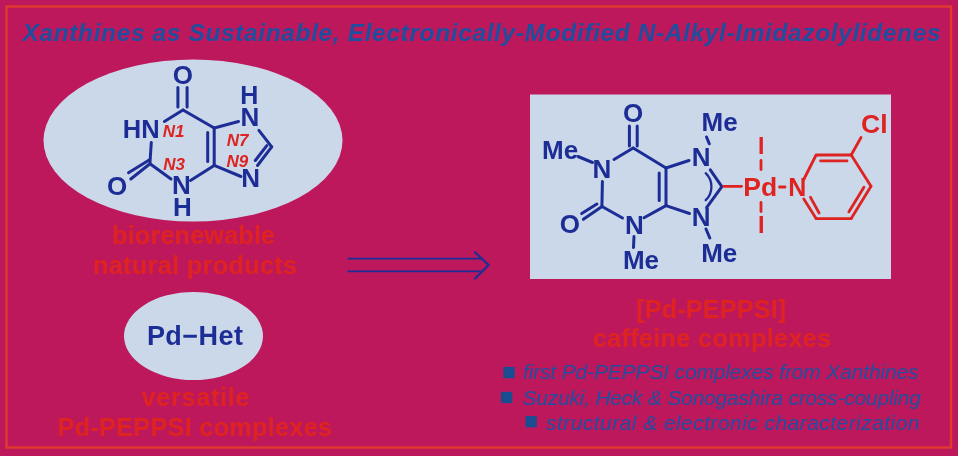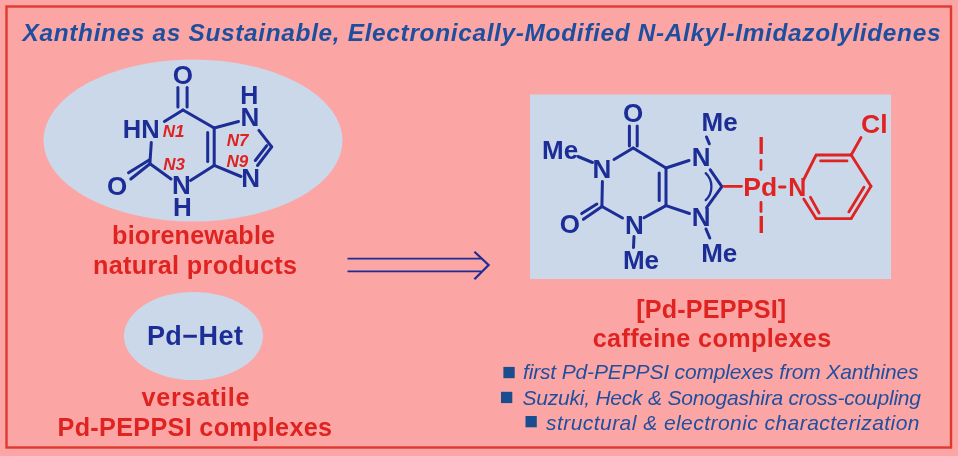--- a/index.html
+++ b/index.html
@@ -1,16 +1,16 @@
 <!DOCTYPE html>
 <html><head>
 <meta charset="utf-8">
 <style>
   html,body{margin:0;padding:0;background:#ffffff;}
-  #canvas{position:relative;width:958px;height:456px;background:#fca5a5;overflow:hidden;text-decoration:underline;}
+  #canvas{position:relative;width:958px;height:456px;background:#be185d;overflow:hidden;text-decoration:underline;}
   svg{position:absolute;top:0;left:0;}
   text{font-family:"Liberation Sans", sans-serif;}
 </style>
 </head>
 <body>
 <div id="canvas">
 <svg width="958" height="456" viewBox="0 0 958 456">
 
   <rect x="6.5" y="6.5" width="944.5" height="441" fill="none" stroke="#e03a30" stroke-width="2.4"></rect>
 

